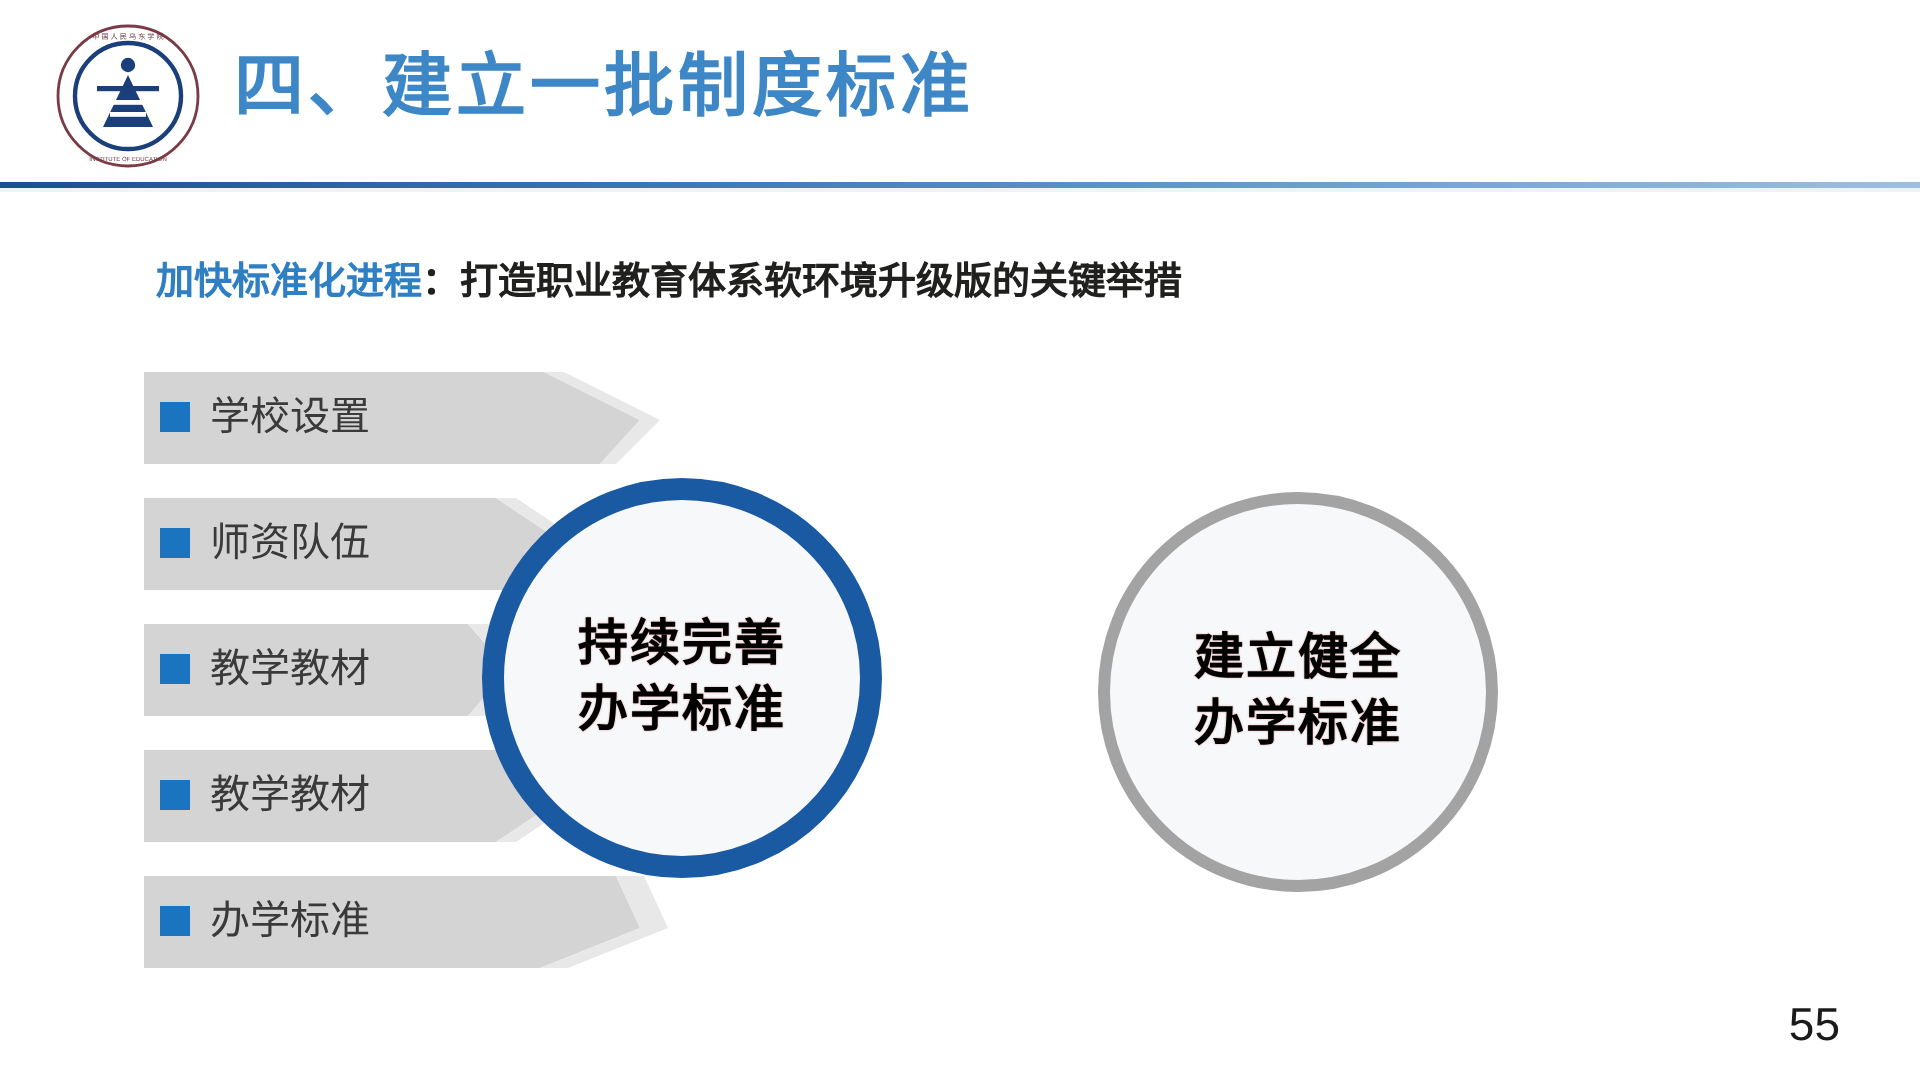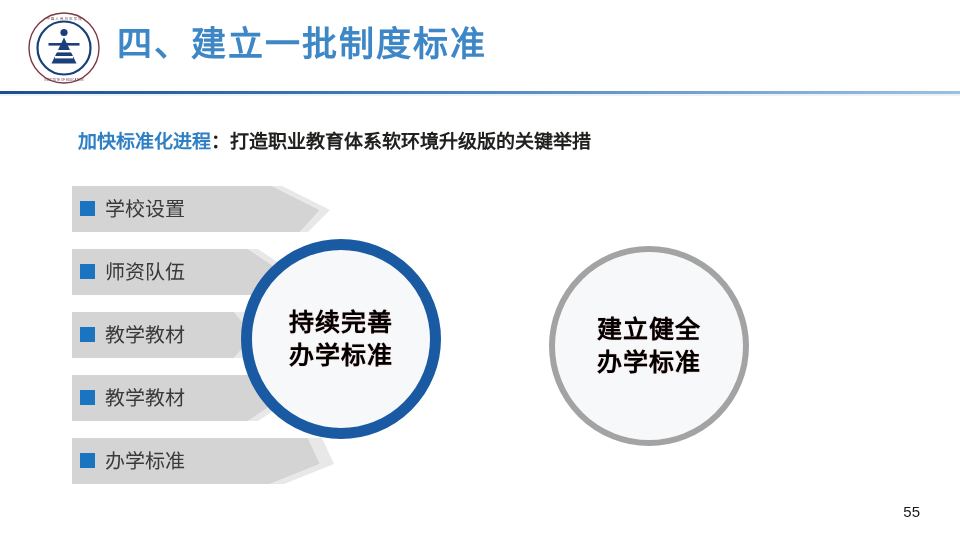--- a/index.html
+++ b/index.html
@@ -152,21 +152,21 @@
     width: 200px;
     height: 200px;
     border: 6px solid #a3a3a3;
   }
 
   
   .page-number {
     position: absolute;
     right: 40px;
     bottom: 15px;
-    font-size: 15px;
+    font-size: 23px;
     line-height: 26px;
     color: #1a1a1a;
     font-weight: 400;
   }
 </style>
 </head>
 <body>
 
 <div class="slide">
 

